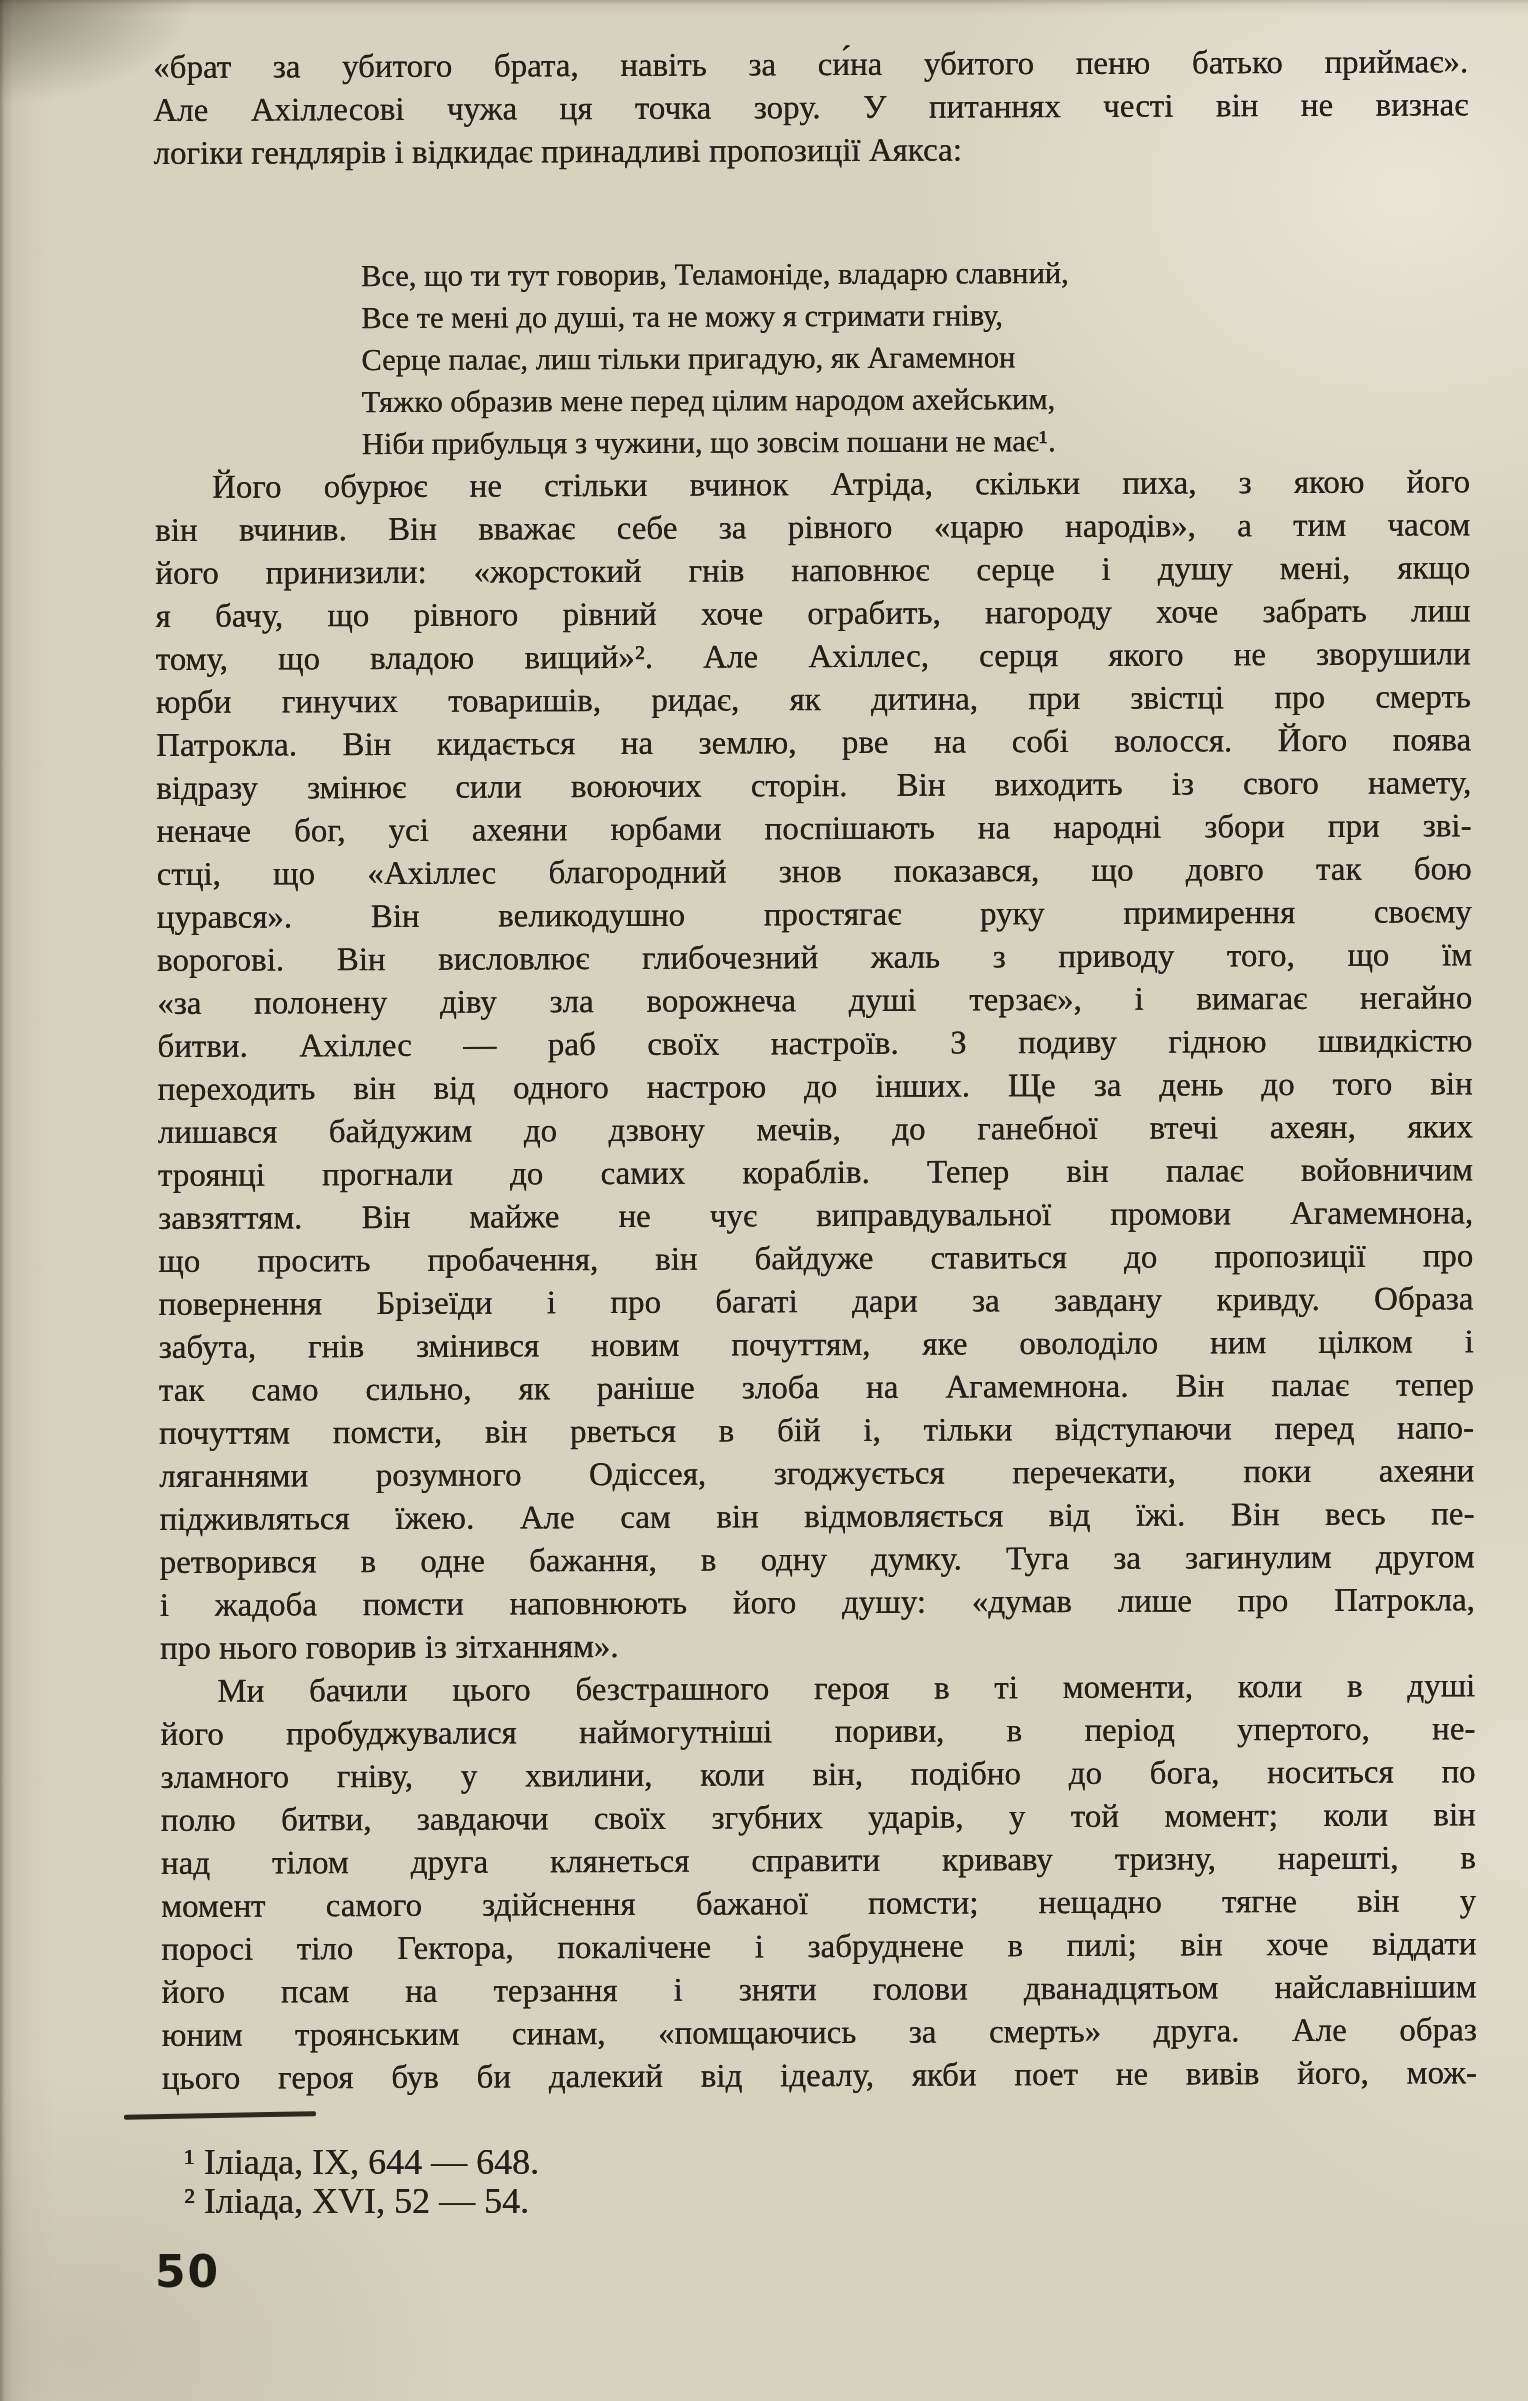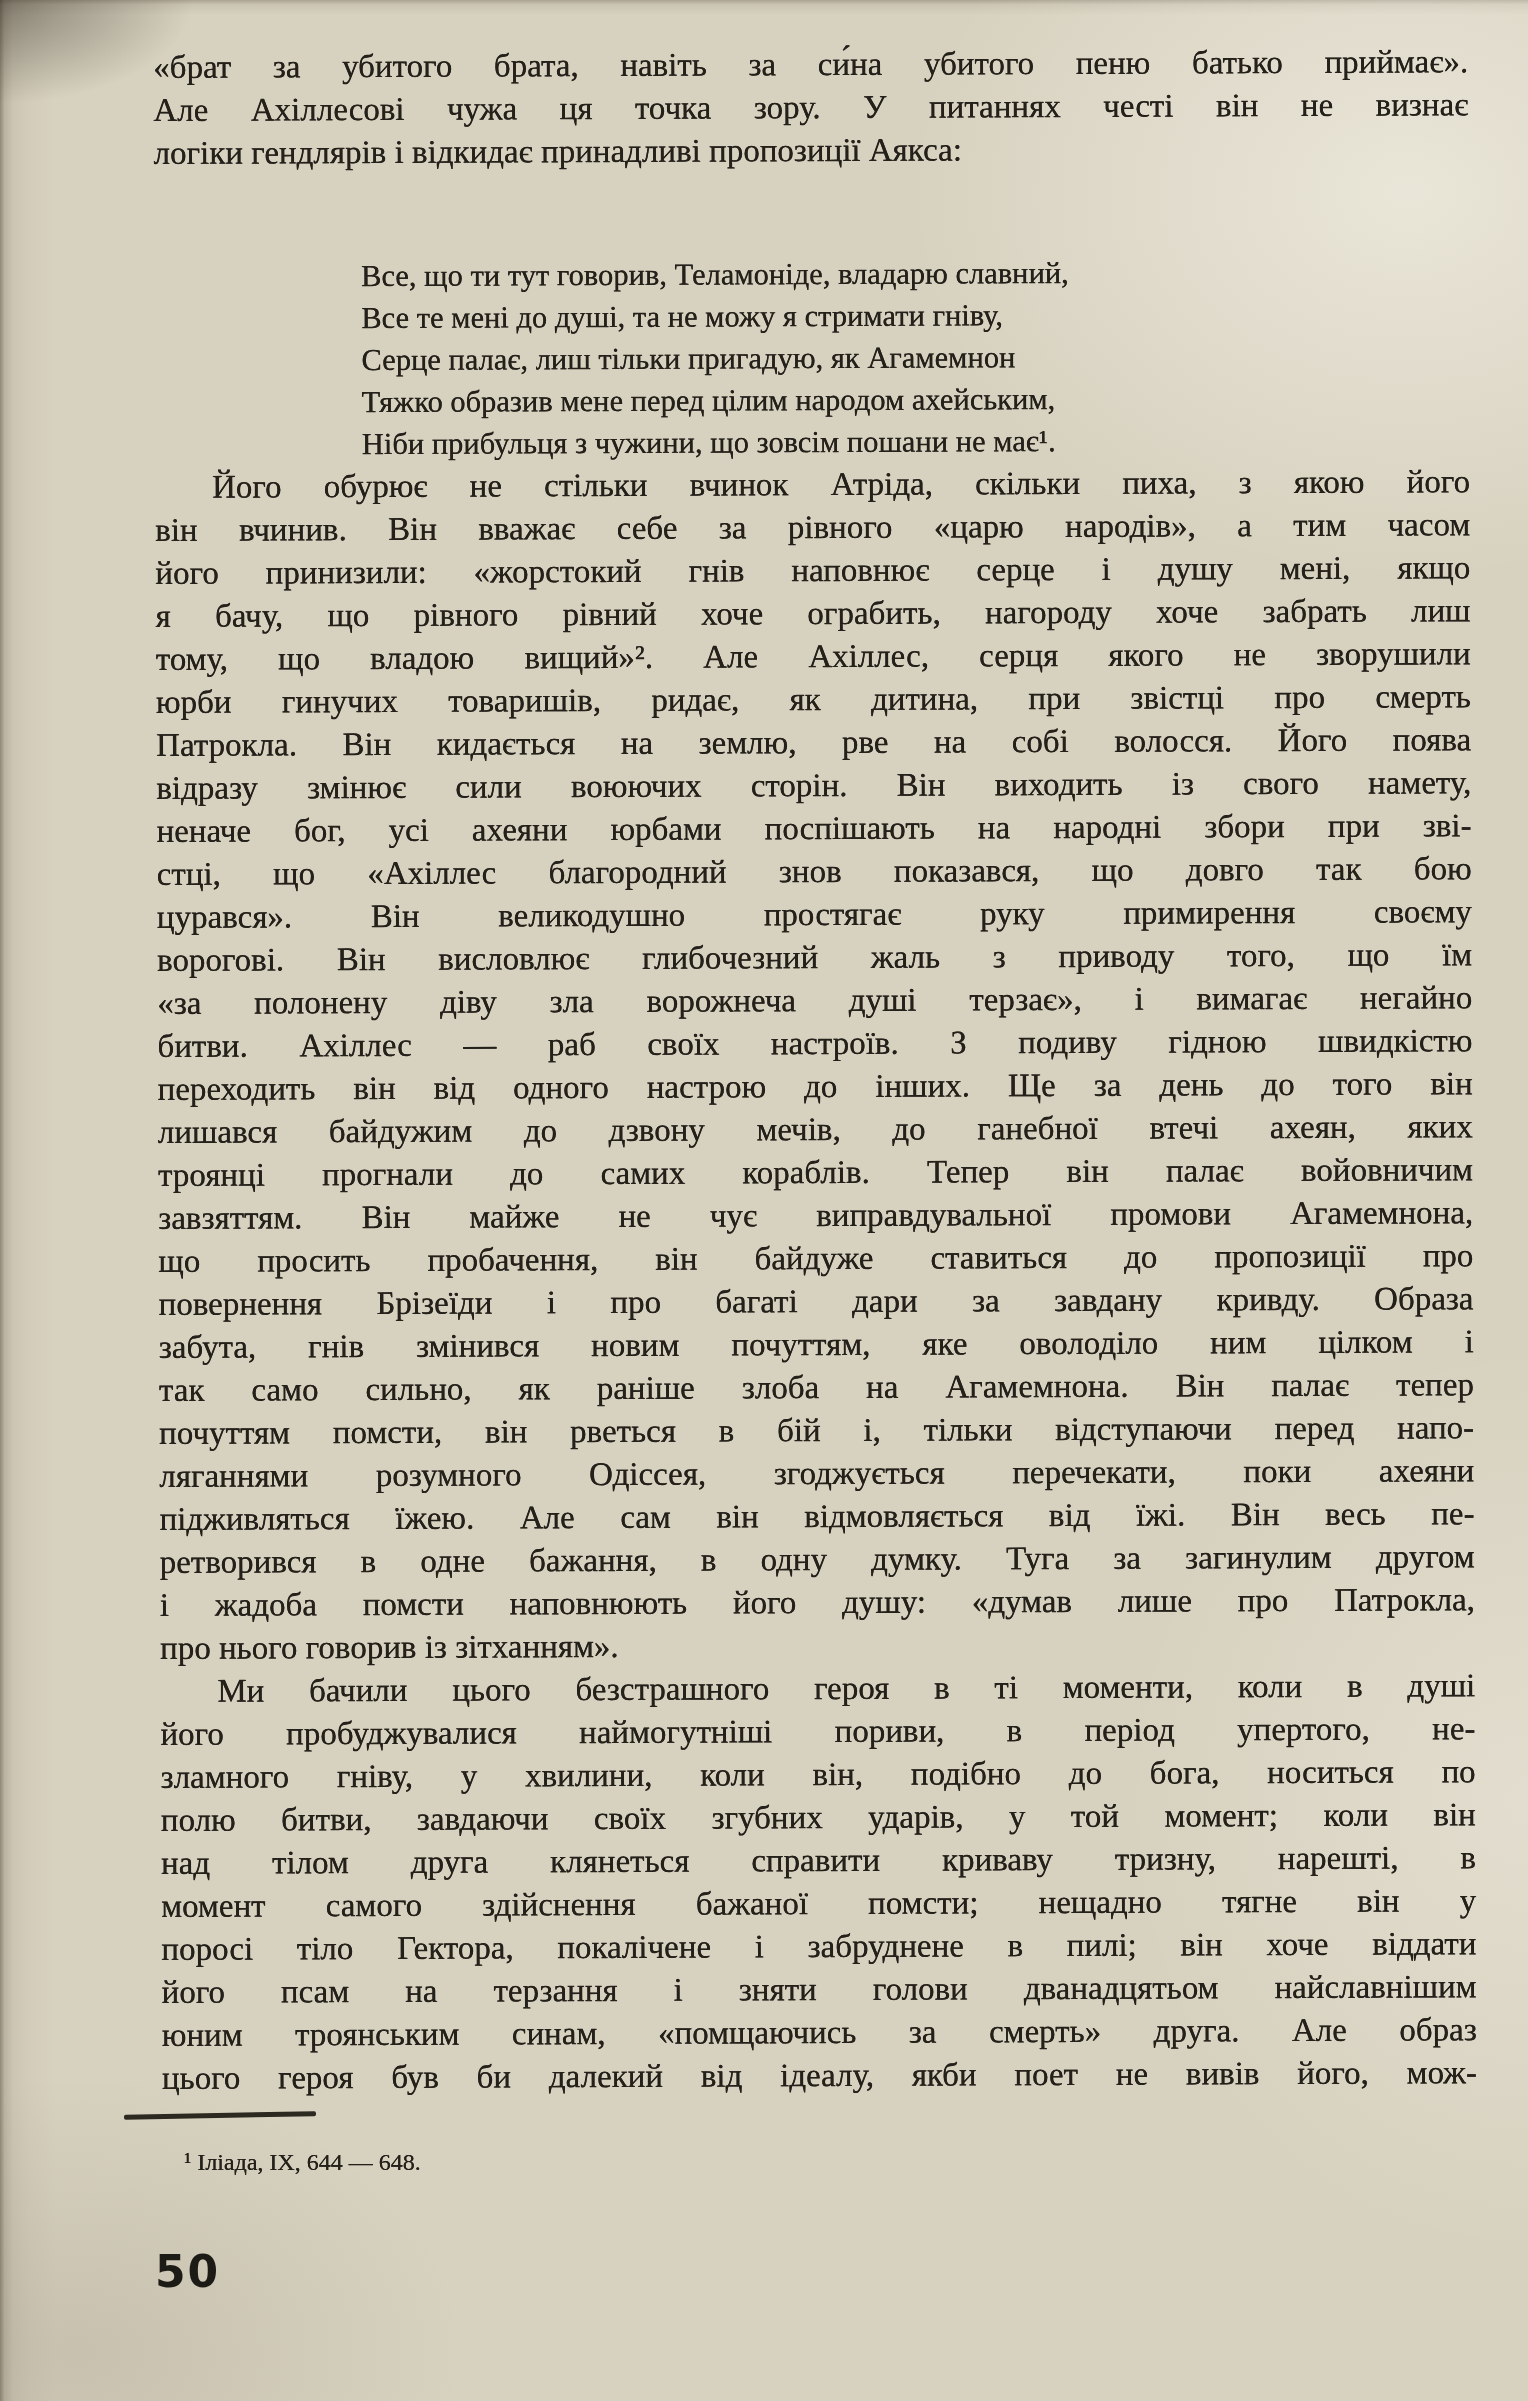--- a/index.html
+++ b/index.html
@@ -30,21 +30,21 @@
   .verse{margin:81px 0 0 207px;}
   .vln{font-size:30.5px;line-height:42px;text-align:left;text-shadow:0.2px 0.2px 0 currentColor;}
   .footrule{
     position:absolute;left:124px;top:2113px;width:192px;height:4.6px;
     background:#2c2921;transform:rotate(-1.1deg);border-radius:1.8px;
   }
   .footnotes{
     position:absolute;left:184px;top:2143px;width:832px;
     text-shadow:0.2px 0.2px 0 currentColor;
   }
-  .fn{font-size:24px;line-height:39px;text-align:left;}
+  .fn{font-size:36px;line-height:39px;text-align:left;}
   .pageno{
     position:absolute;left:155px;top:2246px;
     font-family:"DejaVu Sans","Liberation Sans",sans-serif;
     font-weight:700;font-size:44px;letter-spacing:1.8px;color:#1d1b16;
   }
 </style>
 </head>
 <body>
 
 <div class="page">
@@ -107,17 +107,18 @@
       <div class="ln">юним троянським синам, «помщаючись за смерть» друга. Але образ</div>
       <div class="ln">цього героя був би далекий від ідеалу, якби поет не вивів його, мож-</div>
     </div>
 
   </div>
 
   <div class="footrule"></div>
 
   <div class="footnotes">
     <div class="fn">¹ Іліада, IX, 644 — 648.</div>
+    <div class="fn">² Іліада, XVI, 52 — 54.</div>
   </div>
 
   <div class="pageno">50</div>
 </div>
 
 
 </body></html>

